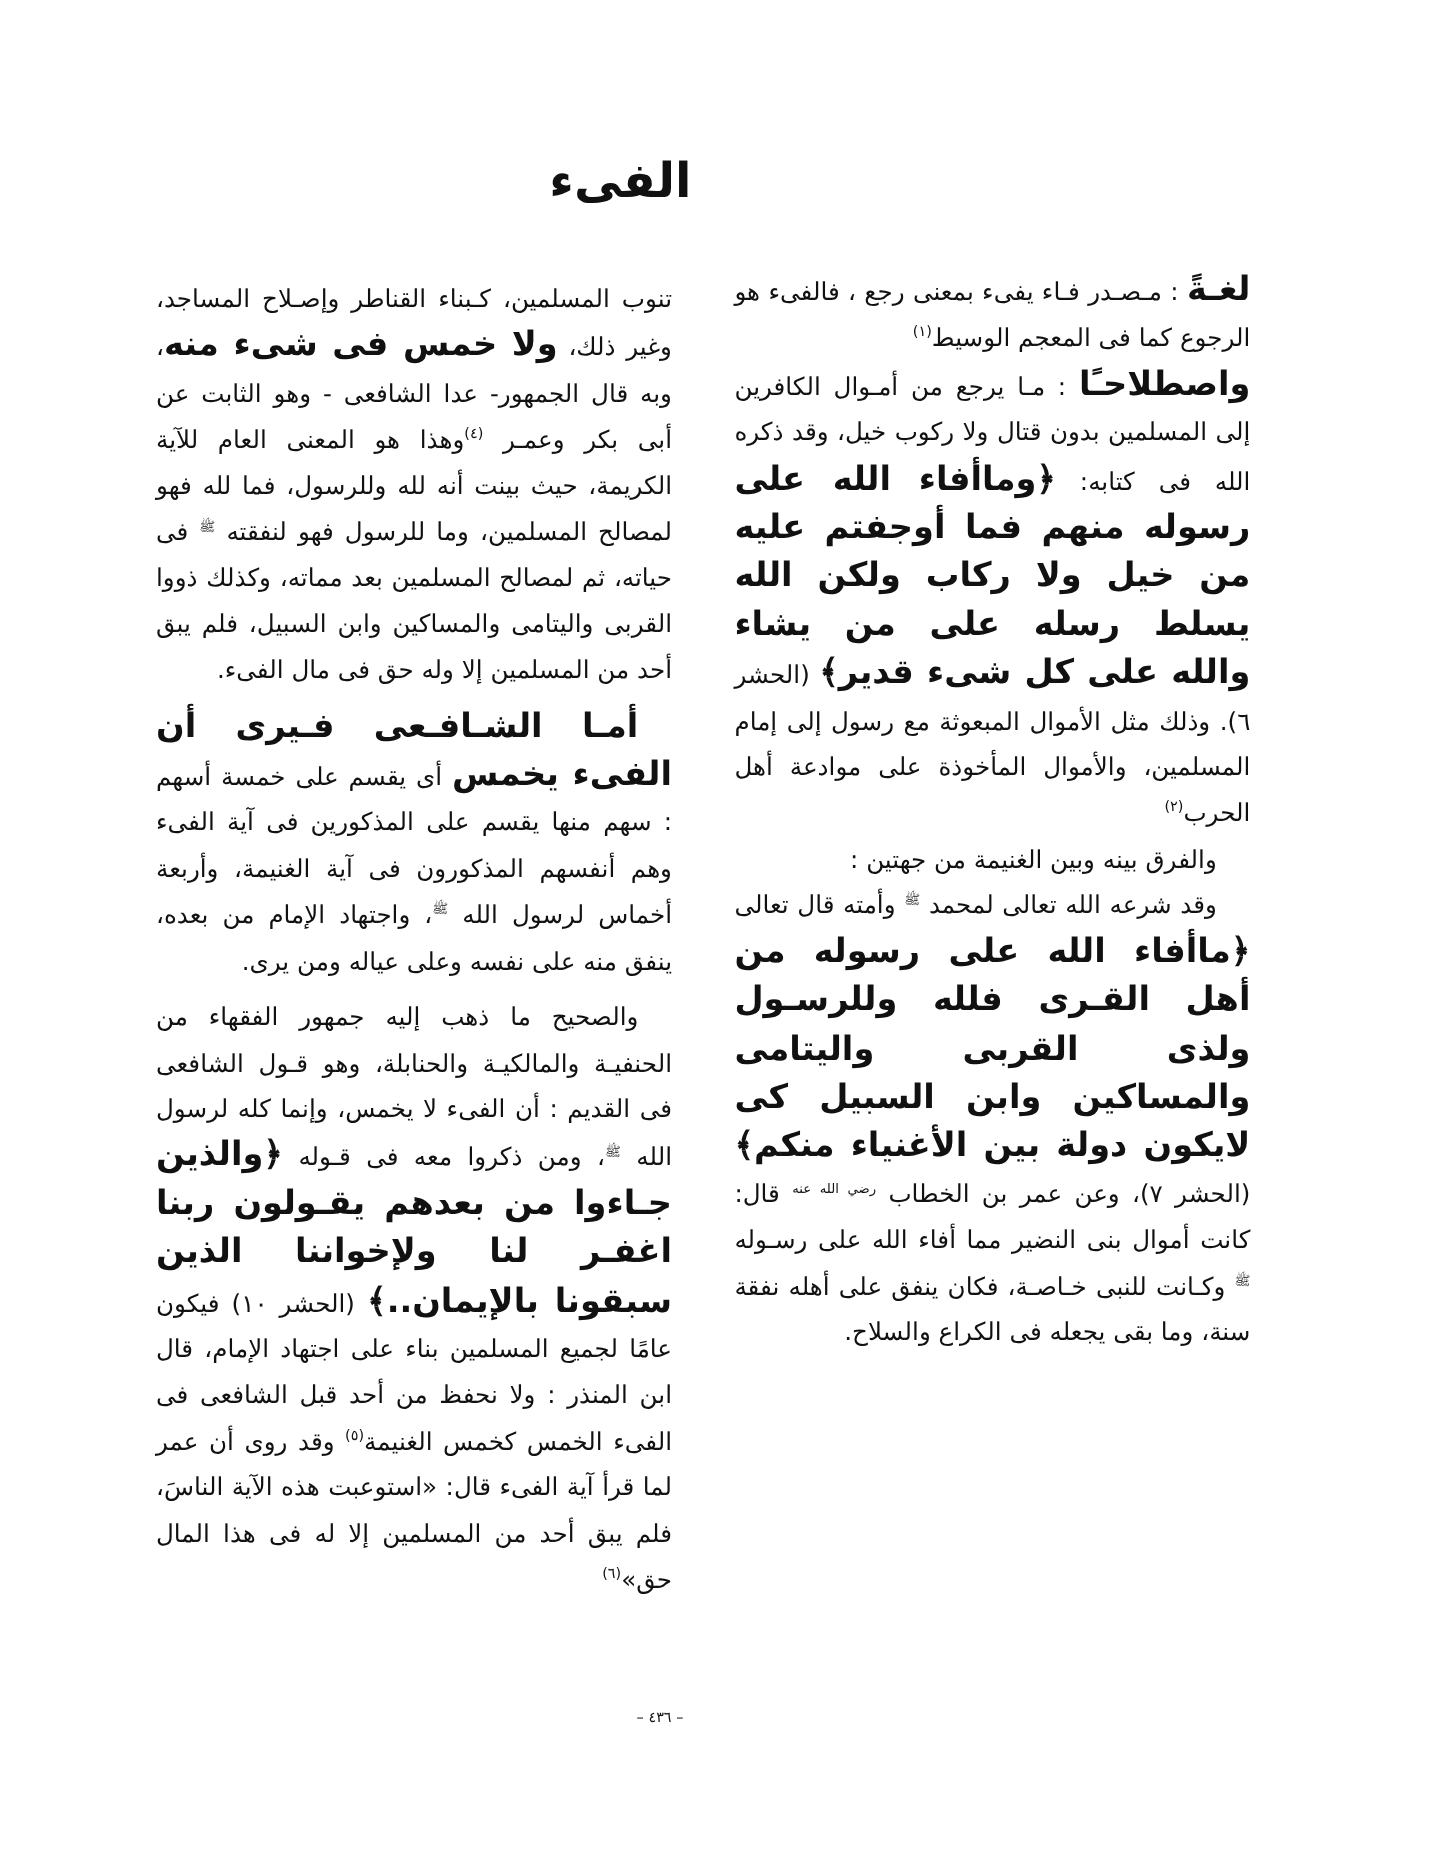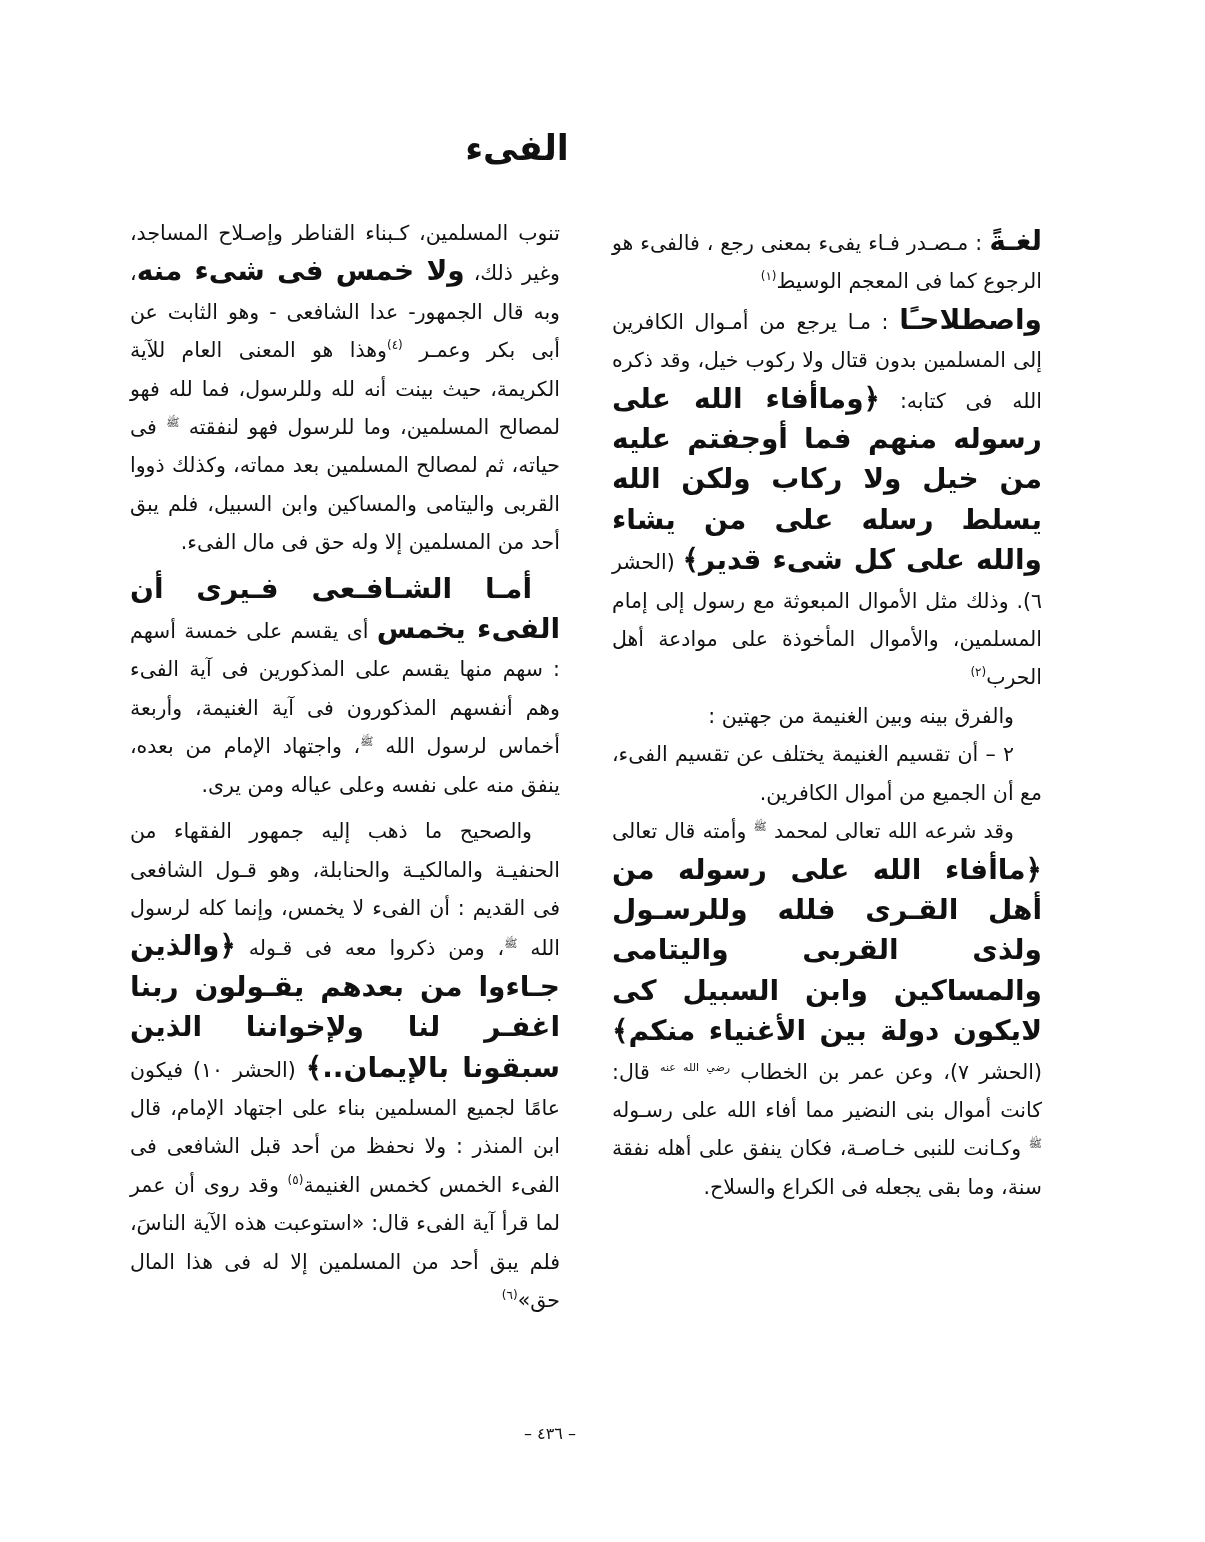--- a/index.html
+++ b/index.html
@@ -2,50 +2,49 @@
 <html><head>
 <meta charset="utf-8">
 <style>
   html, body { margin: 0; padding: 0; background: #ffffff; }
   body {
     width: 1205px; height: 1542px; position: relative; overflow: hidden;
     font-family: "DejaVu Sans", sans-serif; color: #111111;
   }
   .page-title {
     position: absolute; top: 128px; left: 0; width: 1034px;
-    text-align: center; font-size: 35px; font-weight: bold; direction: rtl;
+    text-align: center; font-size: 40px; font-weight: bold; direction: rtl;
   }
   .column {
     position: absolute; top: 214px; direction: rtl; text-align: justify;
     text-align-last: right;
     font-size: 20.5px; line-height: 38.4px; letter-spacing: 0;
   }
   .col-right { left: 612px; width: 430px; }
-  .col-left  { left: 130px; width: 430px; }
+  .col-left  { left: 130px; width: 430px; margin-top: 16px; }
   .para { margin: 0; }
   .indent { text-indent: 28px; }
   .gap { margin-top: 8px; }
   b, .bold { font-weight: bold; font-size: 28px; }
   .fn { font-size: 12px; vertical-align: super; line-height: 0; }
   .honorific { font-size: 11px; vertical-align: super; line-height: 0; }
   .page-number {
     position: absolute; top: 1424px; left: 0; width: 1100px;
-    text-align: center; font-size: 16px; direction: rtl;
+    text-align: center; font-size: 12px; direction: rtl;
   }
 </style>
 </head>
 <body>
 
 <div class="page-title">الفىء</div>
 
 <div class="column col-right" id="col-right">
     <p class="para gap"><span class="bold">لغـةً</span><span> : مـصـدر فـاء يفىء بمعنى رجع ، فالفىء هو الرجوع كما فى المعجم الوسيط</span><span class="fn">(١)</span></p>
     <p class="para"><span class="bold">واصطلاحـًا</span><span> : مـا يرجع من أمـوال الكافرين إلى المسلمين بدون قتال ولا ركوب خيل، وقد ذكره الله فى كتابه: </span><span class="bold">﴿وماأفاء الله على رسوله منهم فما أوجفتم عليه من خيل ولا ركاب ولكن الله يسلط رسله على من يشاء والله على كل شىء قدير﴾</span><span> (الحشر ٦). وذلك مثل الأموال المبعوثة مع رسول إلى إمام المسلمين، والأموال المأخوذة على موادعة أهل الحرب</span><span class="fn">(٢)</span></p>
     <p class="para indent"><span>والفرق بينه وبين الغنيمة من جهتين :</span></p>
-    <p class="para indent"><span>٢ – أن تقسيم الغنيمة يختلف عن تقسيم الفىء، مع أن الجميع من أموال الكافرين.</span></p>
     <p class="para indent"><span>وقد شرعه الله تعالى لمحمد </span><span class="honorific">ﷺ</span><span> وأمته قال تعالى </span><span class="bold">﴿ماأفاء الله على رسوله من أهل القـرى فلله وللرسـول ولذى القربى واليتامى والمساكين وابن السبيل كى لايكون دولة بين الأغنياء منكم﴾</span><span> (الحشر ٧)، وعن عمر بن الخطاب </span><span class="honorific">رضي الله عنه</span><span> قال: كانت أموال بنى النضير مما أفاء الله على رسـوله </span><span class="honorific">ﷺ</span><span> وكـانت للنبى خـاصـة، فكان ينفق على أهله نفقة سنة، وما بقى يجعله فى الكراع والسلاح.</span></p>
   </div>
 <div class="column col-left" id="col-left">
     <p class="para"><span>تنوب المسلمين، كـبناء القناطر وإصـلاح المساجد، وغير ذلك، </span><span class="bold">ولا خمس فى شىء منه</span><span>، وبه قال الجمهور- عدا الشافعى - وهو الثابت عن أبى بكر وعمـر </span><span class="fn">(٤)</span><span>وهذا هو المعنى العام للآية الكريمة، حيث بينت أنه لله وللرسول، فما لله فهو لمصالح المسلمين، وما للرسول فهو لنفقته </span><span class="honorific">ﷺ</span><span> فى حياته، ثم لمصالح المسلمين بعد مماته، وكذلك ذووا القربى واليتامى والمساكين وابن السبيل، فلم يبق أحد من المسلمين إلا وله حق فى مال الفىء.</span></p>
     <p class="para indent gap"><span class="bold">أمـا الشـافـعى فـيرى أن الفىء يخمس</span><span> أى يقسم على خمسة أسهم : سهم منها يقسم على المذكورين فى آية الفىء وهم أنفسهم المذكورون فى آية الغنيمة، وأربعة أخماس لرسول الله </span><span class="honorific">ﷺ</span><span>، واجتهاد الإمام من بعده، ينفق منه على نفسه وعلى عياله ومن يرى.</span></p>
     <p class="para indent gap"><span>والصحيح ما ذهب إليه جمهور الفقهاء من الحنفيـة والمالكيـة والحنابلة، وهو قـول الشافعى فى القديم : أن الفىء لا يخمس، وإنما كله لرسول الله </span><span class="honorific">ﷺ</span><span>، ومن ذكروا معه فى قـوله </span><span class="bold">﴿والذين جـاءوا من بعدهم يقـولون ربنا اغفـر لنا ولإخواننا الذين سبقونا بالإيمان..﴾</span><span> (الحشر ١٠) فيكون عامًا لجميع المسلمين بناء على اجتهاد الإمام، قال ابن المنذر : ولا نحفظ من أحد قبل الشافعى فى الفىء الخمس كخمس الغنيمة</span><span class="fn">(٥)</span><span> وقد روى أن عمر لما قرأ آية الفىء قال: «استوعبت هذه الآية الناسَ، فلم يبق أحد من المسلمين إلا له فى هذا المال حق»</span><span class="fn">(٦)</span></p>
   </div>
 
 <div class="page-number">– ٤٣٦ –</div>
 

